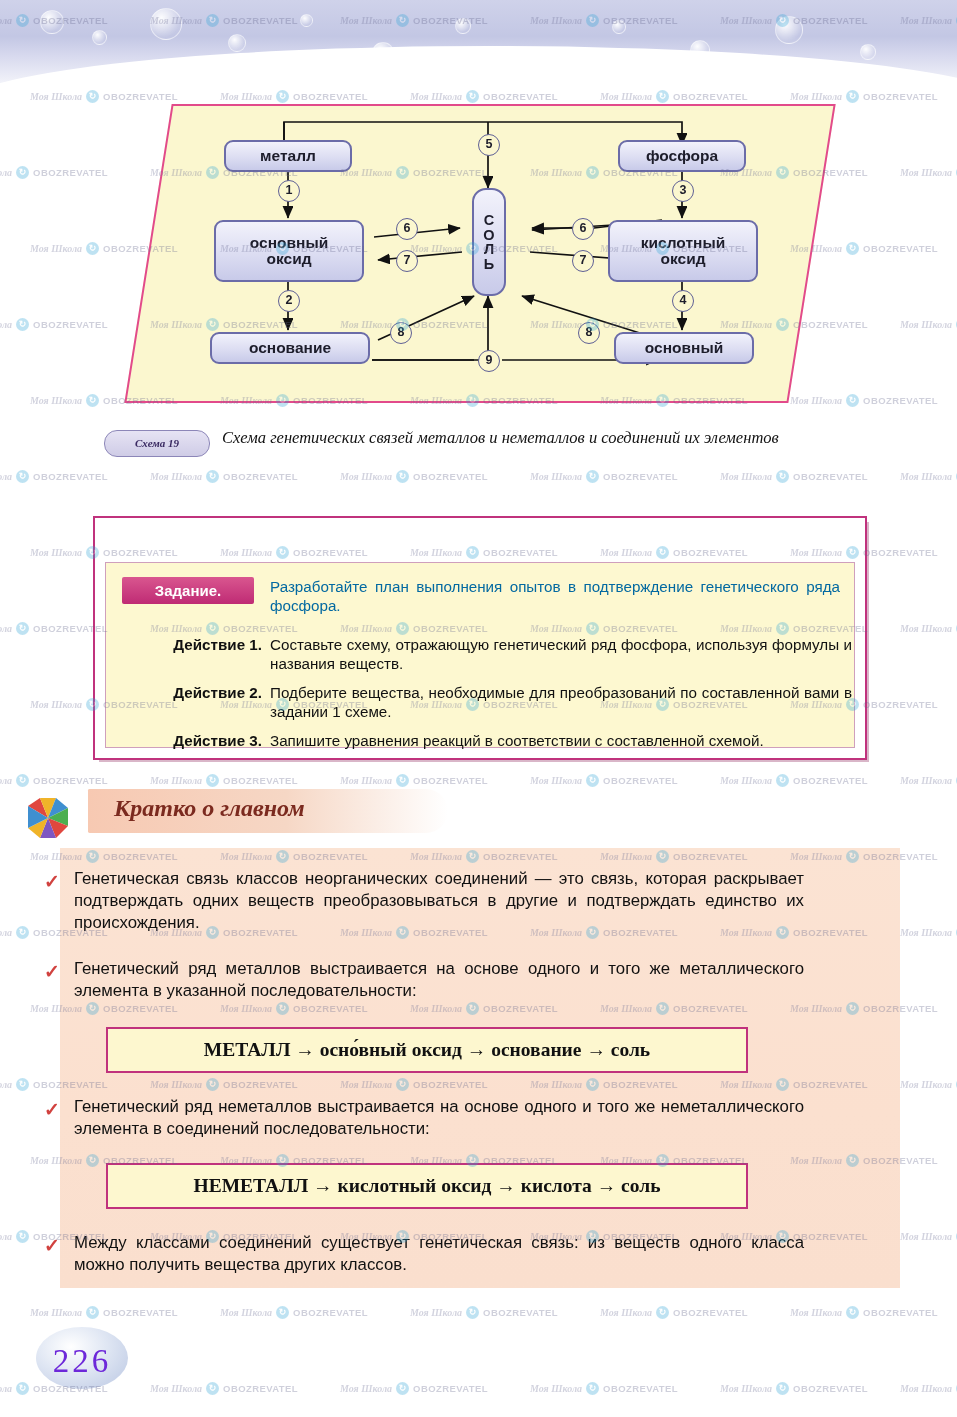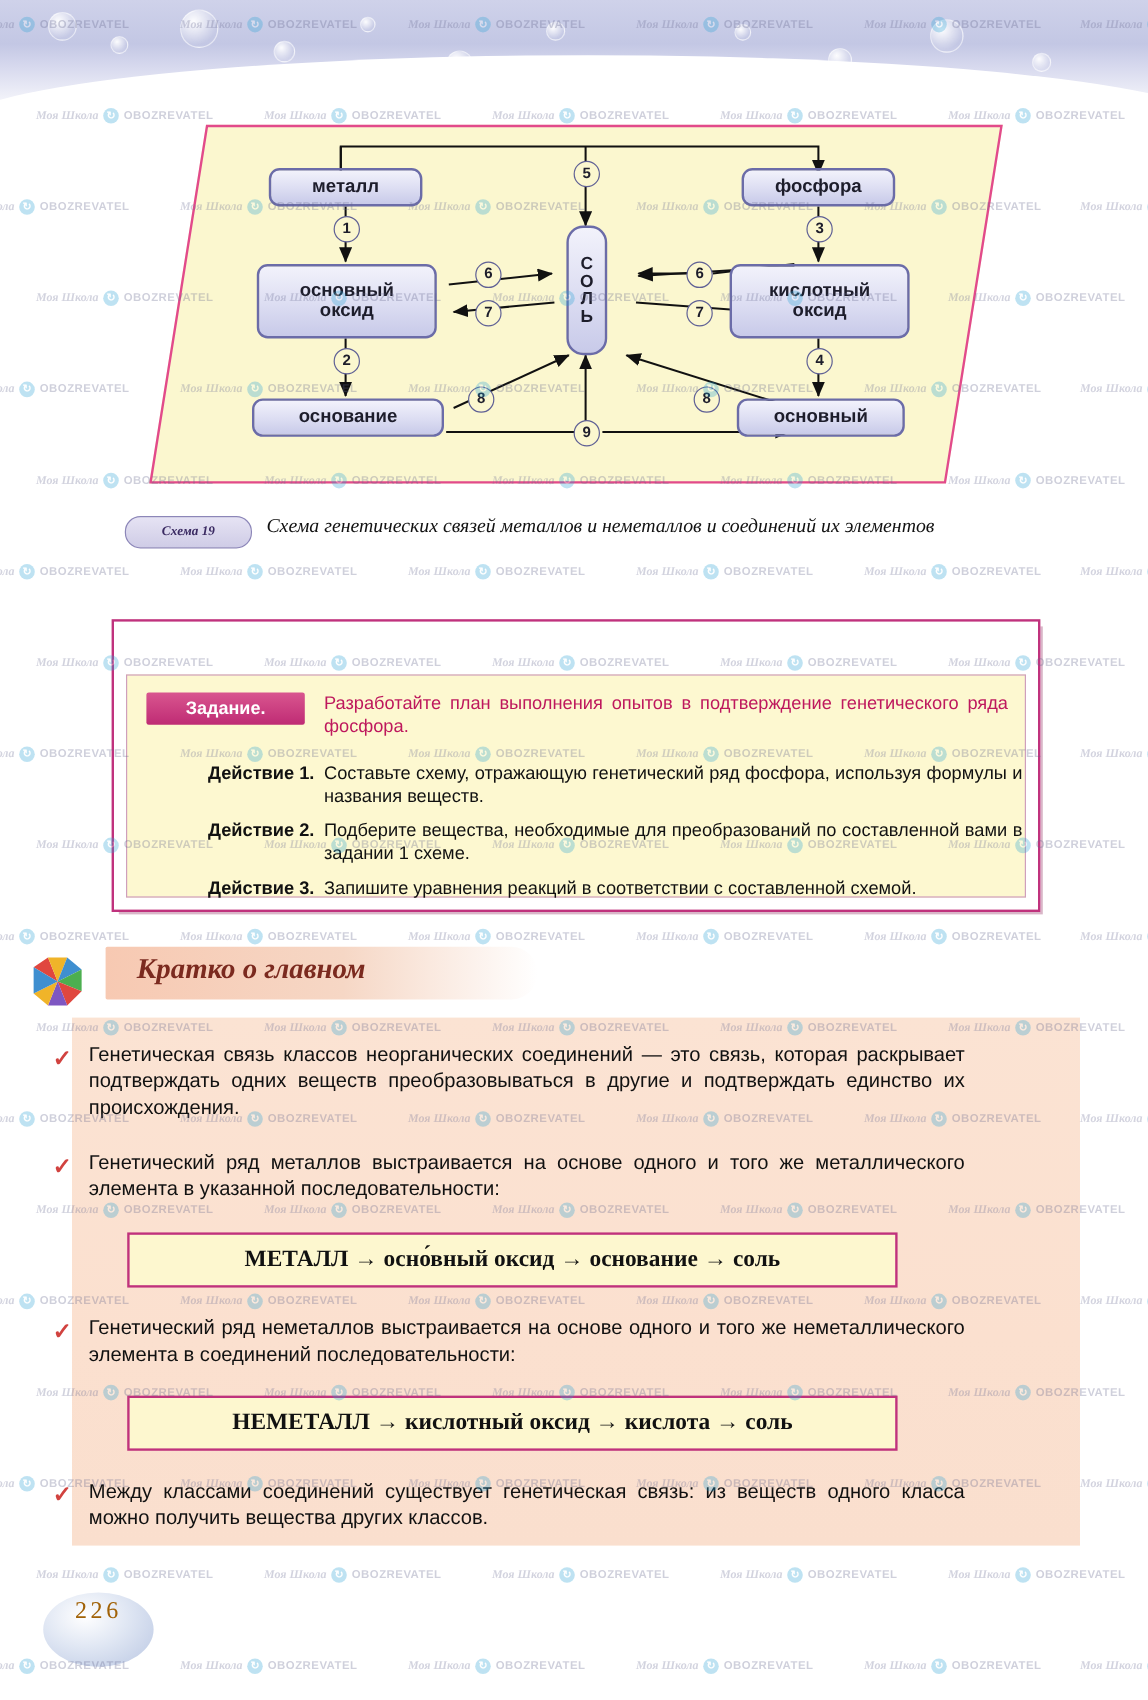--- a/index.html
+++ b/index.html
@@ -233,21 +233,21 @@
     text-align: center;
     line-height: 27px;
     vertical-align: top;
     border-radius: 2px;
   }
   .task-text {
     position: absolute;
     left: 164px; top: 14px;
     width: 570px;
     font-size: 15.2px;
-    color: #be185d;
+    color: #0369a1;
     line-height: 1.28;
     text-align: justify;
   }
   .action-row {
     position: absolute;
     left: 8px;
     width: 738px;
     font-size: 15.2px;
     color: #111;
     line-height: 1.28;
@@ -346,27 +346,27 @@
   }
   .page-num-ellipse {
     position: absolute;
     left: 0; top: 0;
     width: 92px; height: 62px;
     border-radius: 50%;
     background: radial-gradient(ellipse at 38% 32%, #ffffff 0%, #dfe6f3 45%, #b9c6e2 100%);
   }
   .page-num {
     position: absolute;
-    left: 0; top: 4px;
+    left: 0; top: 16px;
     width: 92px;
     text-align: center;
     font-family: "Liberation Serif", serif;
-    font-size: 20px;
+    font-size: 33px;
     letter-spacing: 3px;
-    color: #a16207;
+    color: #6d28d9;
   }
 </style>
 </head>
 <body>
 
 <div class="top-band">
   <div class="bubble" style="left:40px;  top:10px;  width:22px; height:22px;"></div>
   <div class="bubble" style="left:92px;  top:30px;  width:13px; height:13px;"></div>
   <div class="bubble" style="left:150px; top:8px;   width:30px; height:30px;"></div>
   <div class="bubble" style="left:228px; top:34px;  width:16px; height:16px;"></div>

